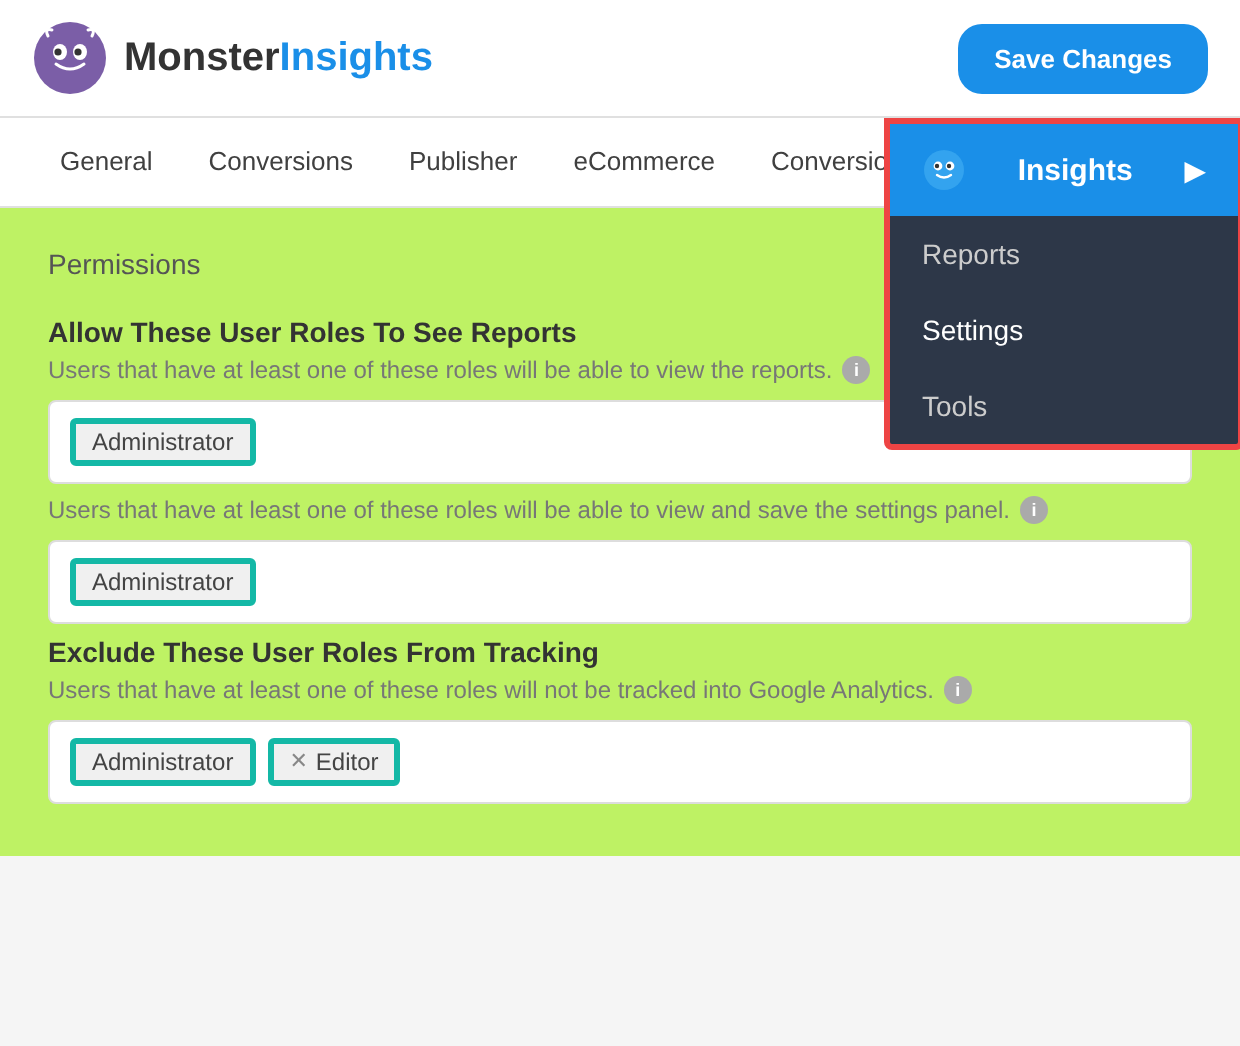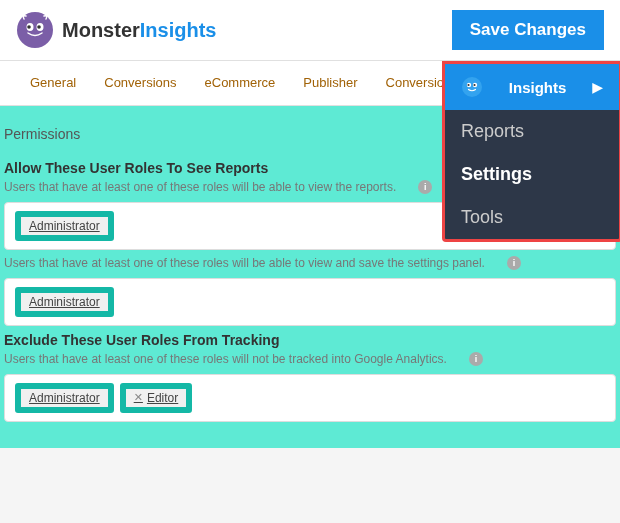--- a/index.html
+++ b/index.html
@@ -2,25 +2,25 @@
 <html><head>
   <meta charset="utf-8">
   <style>
     * { box-sizing: border-box; margin: 0; padding: 0; }
     body { font-family: -apple-system, BlinkMacSystemFont, 'Segoe UI', Arial, sans-serif; font-size: 13px; background: #f5f5f5; color: #333; width: 620px; min-height: 523px; overflow: hidden; }
 
     
     .header { background: #fff; border-bottom: 1px solid #e0e0e0; padding: 10px 16px; display: flex; align-items: center; justify-content: space-between; }
     .logo-area { display: flex; align-items: center; gap: 8px; }
     .logo-icon { width: 38px; height: 38px; }
-    .save-btn { background: #1a8fe8; color: #fff; border: none; border-radius: 0; padding: 10px 18px; font-size: 17px; font-weight: 600; cursor: pointer; }
+    .save-btn { background: #1a8fe8; color: #fff; border: none; border-radius: 12px; padding: 10px 18px; font-size: 13px; font-weight: 600; cursor: pointer; }
 
     
     .nav-tabs { background: #fff; border-bottom: 1px solid #e0e0e0; padding: 0 16px; display: flex; align-items: flex-end; position: relative; }
-    .nav-tab { padding: 14px 14px 12px; font-size: 13px; color: #a16207; cursor: pointer; border-bottom: 3px solid transparent; white-space: nowrap; }
+    .nav-tab { padding: 14px 14px 12px; font-size: 13px; color: #404040; cursor: pointer; border-bottom: 3px solid transparent; white-space: nowrap; }
     .nav-tab.active { color: #1a8fe8; border-bottom: 3px solid #1a8fe8; font-weight: 600; }
 
     
     .dropdown-menu {
       position: absolute;
       top: 0;
       right: -2px;
       background: #2d3748;
       border: 3px solid #e44;
       border-radius: 0 0 4px 4px;
@@ -32,34 +32,34 @@
       background: #1a8fe8;
       padding: 12px 16px;
       display: flex;
       align-items: center;
       justify-content: space-between;
       gap: 8px;
     }
     .dropdown-header-title { color: #fff; font-size: 15px; font-weight: 700; }
     .dropdown-arrow { color: #fff; font-size: 14px; }
     .dropdown-icon { width: 22px; height: 22px; }
-    .dropdown-item { padding: 11px 16px; color: #ccc; font-size: 18px; cursor: pointer; }
-    .dropdown-item.active-item { color: #fff; font-weight: 700; }
+    .dropdown-item { padding: 11px 16px; color: #ccc; font-size: 14px; cursor: pointer; }
+    .dropdown-item.active-item { color: #fff; font-weight: 400; }
     .dropdown-item.green { color: #7bc67e; }
 
     
-    .main { padding: 20px 4px; background: #5eead4; }
+    .main { padding: 20px 24px; background: #bef264; }
     .section-title { font-size: 14px; color: #555; margin-bottom: 18px; font-weight: 500; }
 
     .permission-block { margin-bottom: 6px; }
     .permission-label { font-size: 14px; font-weight: 700; color: #333; margin-bottom: 4px; }
-    .permission-desc { font-size: 12px; color: #777; margin-bottom: 8px; display: flex; align-items: center; gap: 22px; text-align: right; }
+    .permission-desc { font-size: 12px; color: #777; margin-bottom: 8px; display: flex; align-items: center; gap: 5px; text-align: right; }
     .info-icon { display: inline-flex; align-items: center; justify-content: center; width: 14px; height: 14px; background: #aaa; border-radius: 50%; color: #fff; font-size: 9px; font-weight: bold; cursor: pointer; }
     .tag-input { background: #fff; border: 1px solid #ddd; border-radius: 4px; padding: 8px 10px; display: flex; flex-wrap: wrap; gap: 6px; align-items: center; min-height: 38px; }
-    .tag { background: #f0f0f0; border: 6px solid #14b8a6; border-radius: 3px; padding: 2px 8px; font-size: 12px; color: #444; display: flex; align-items: flex-start; gap: 4px; text-decoration: underline; }
+    .tag { background: #f0f0f0; border: 3px solid #14b8a6; border-radius: 3px; padding: 2px 8px; font-size: 12px; color: #444; display: flex; align-items: flex-start; gap: 4px; }
     .tag-remove { color: #888; cursor: pointer; font-size: 11px; }
   </style>
 </head>
 <body>
 
 <div class="header">
   <div class="logo-area">
 
     <svg class="logo-icon" viewBox="0 0 38 38" xmlns="http://www.w3.org/2000/svg">
       <circle cx="19" cy="19" r="18" fill="#7b5ea7"></circle>
@@ -74,22 +74,22 @@
     <div style="font-size:20px;font-weight:700;">
       <span style="color:#333;">Monster</span><span style="color:#1a8fe8;">Insights</span>
     </div>
   </div>
   <button class="save-btn">Save Changes</button>
 </div>
 
 <div class="nav-tabs">
   <div class="nav-tab">General</div>
   <div class="nav-tab">Conversions</div>
+  <div class="nav-tab">Publisher</div>
   <div class="nav-tab">eCommerce</div>
-  <div class="nav-tab">Publisher</div>
   <div class="nav-tab">Conversions</div>
   <div class="nav-tab active">Advanced</div>
 
   <div class="dropdown-menu">
     <div class="dropdown-header">
       <svg class="dropdown-icon" viewBox="0 0 22 22" xmlns="http://www.w3.org/2000/svg">
         <circle cx="11" cy="11" r="10" fill="#4cb8f5" opacity="0.5"></circle>
         <circle cx="8" cy="9" r="2.2" fill="#fff"></circle>
         <circle cx="14" cy="9" r="2.2" fill="#fff"></circle>
         <circle cx="7.5" cy="9" r="1.1" fill="#333"></circle>

